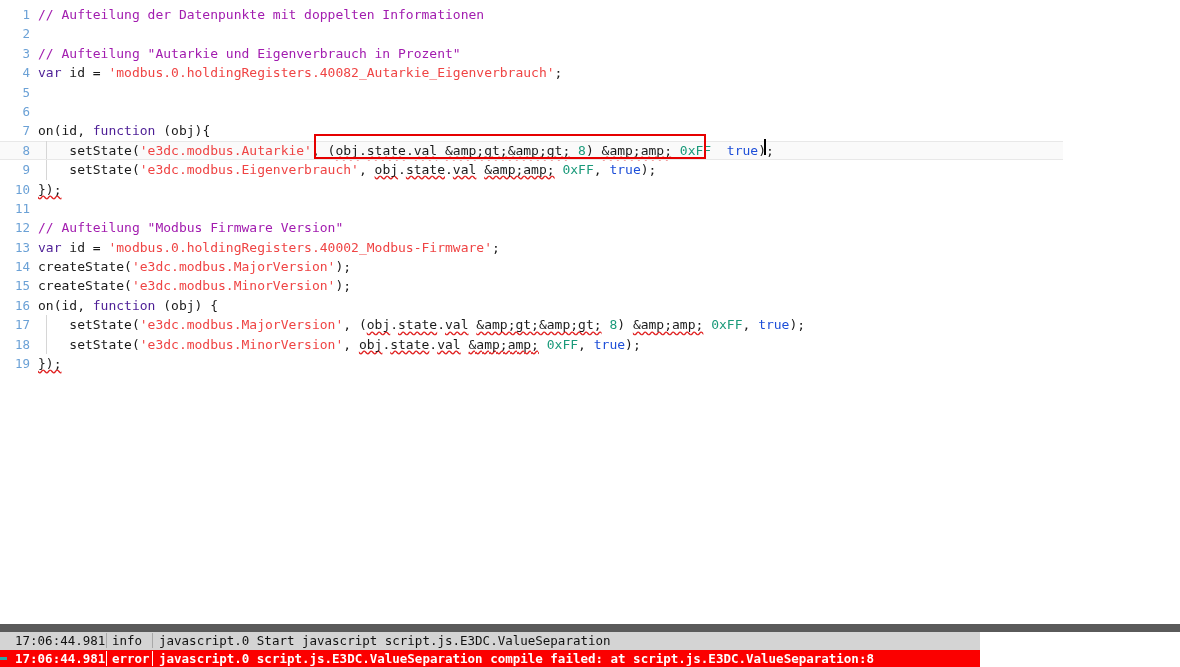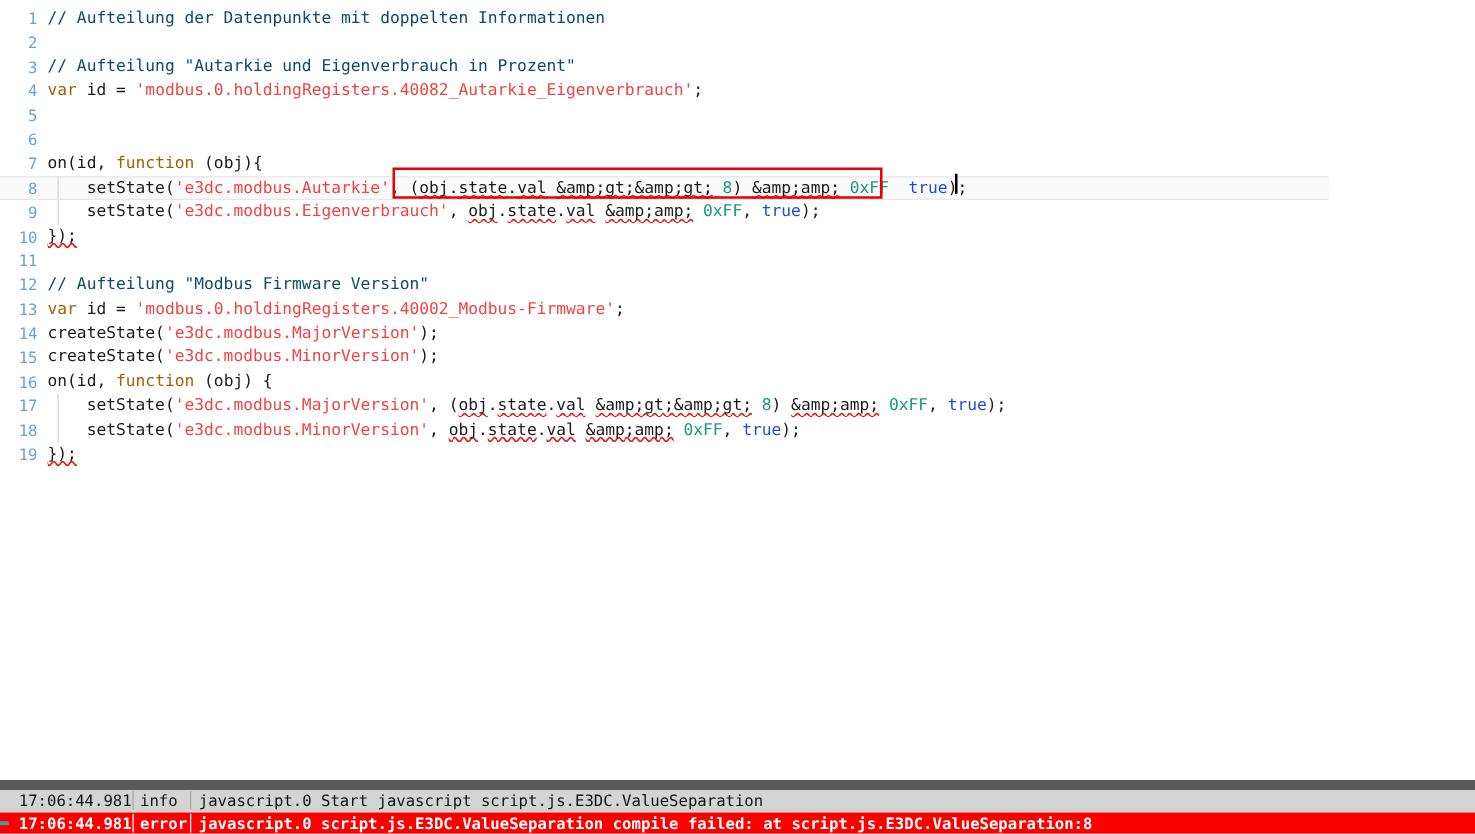--- a/index.html
+++ b/index.html
@@ -71,22 +71,22 @@
 
   
   .iguide {
     position: absolute;
     left: 46px; top: 0;
     width: 1px; height: 19.4px;
     background: #d6d6d6;
   }
 
   
-  .tok-comment { color: #0c4a6e; }
-  .tok-keyword { color: #a16207; }
+  .tok-comment { color: #a21caf; }
+  .tok-keyword { color: #4c1d95; }
   .tok-string  { color: #ef4444; }
   .tok-number  { color: #1a9a7a; }
   .tok-bool    { color: #1d4ed8; }
   .tok-plain   { color: #1a1a1a; }
 
   
   .sq {
     text-decoration: underline wavy #e02020;
     text-decoration-skip-ink: none;
     -webkit-text-decoration: underline wavy #e02020;
@@ -128,21 +128,21 @@
   
   #log-sep {
     position: absolute;
     left: 0; top: 624px;
     width: 1180px; height: 8px;
     background: #5a5a5a;
   }
   #log {
     position: absolute;
     left: 0; top: 632px;
-    width: 1180px;
+    width: 980px;
     height: 35px;
     font-family: "DejaVu Sans Mono", "Liberation Mono", monospace;
     font-size: 12.5px;
   }
   .log-row {
     position: relative;
     display: flex;
     align-items: center;
     height: 17.5px;
     white-space: nowrap;

